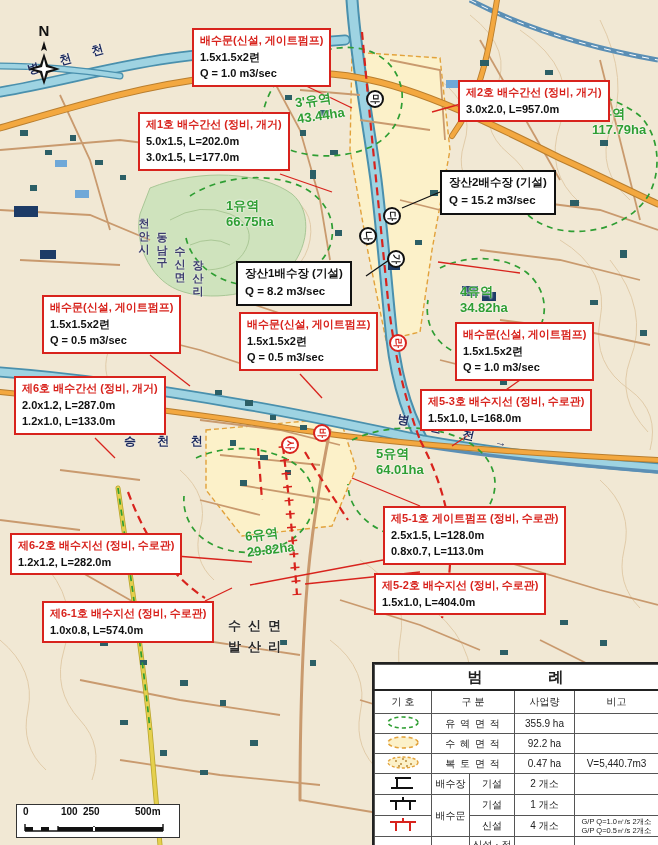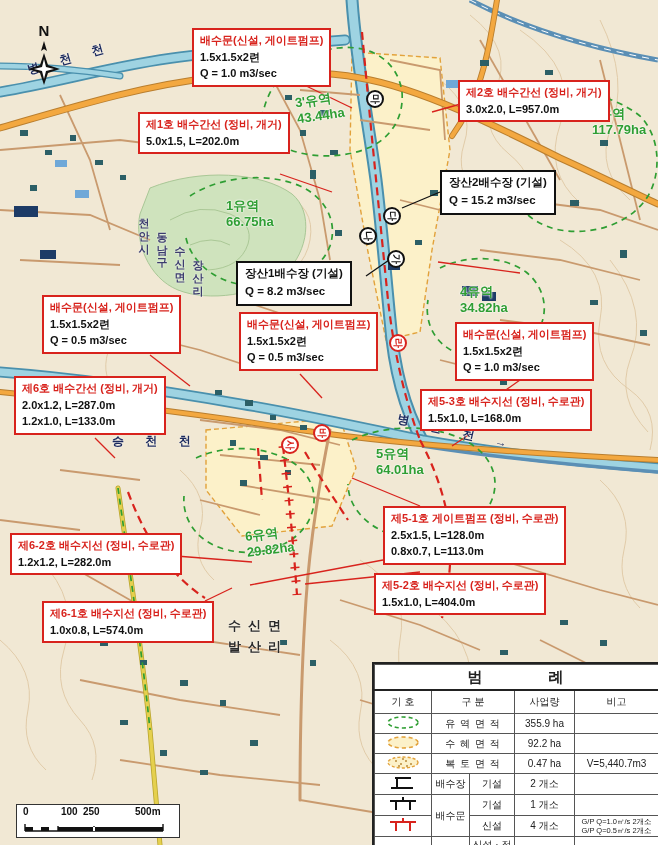--- a/index.html
+++ b/index.html
@@ -259,21 +259,21 @@
   <div class="compass">
     <div class="n">N</div>
     <svg width="40" height="46" viewBox="0 0 40 46">
       <path d="M20,2 L23,12 L20,10 L17,12 Z" fill="#111"></path>
       <polygon points="20,14 24,26 36,30 24,34 20,46 16,34 4,30 16,26" fill="#111"></polygon>
       <polygon points="20,20 22,28 30,30 22,32 20,40 18,32 10,30 18,28" fill="#fff"></polygon>
     </svg>
   </div>
 
   <div class="riverlbl" style="left:26px;top:50px;transform:rotate(-16deg);">병 천 천</div>
-  <div class="riverlbl" style="left:112px;top:433px;">승 천 천</div>
+  <div class="riverlbl" style="left:124px;top:433px;">승 천 천</div>
   <div class="riverlbl" style="left:396px;top:424px;transform:rotate(13deg);">병 천 천 →</div>
 
   <div class="adminv" style="left:136px;top:210px;">
     <span>천안시</span>
     <span>동남구</span>
     <span>수신면</span>
     <span>장산리</span>
   </div>
 
   <div class="placelbl" style="left:228px;top:616px;text-align:center;">
@@ -320,20 +320,21 @@
     <div>Q = 1.0 m3/sec</div>
   </div>
   <div class="callout" style="left:458px;top:48px;margin-top:32px;">
     <span class="t">제2호 배수간선 (정비, 개거)</span>
     <div>3.0x2.0, L=957.0m</div>
 
   </div>
   <div class="callout" style="left:138px;top:112px;">
     <span class="t">제1호 배수간선 (정비, 개거)</span>
     <div>5.0x1.5, L=202.0m</div>
+    <div>3.0x1.5, L=177.0m</div>
   </div>
   <div class="callout" style="left:42px;top:295px;">
     <span class="t">배수문(신설, 게이트펌프)</span>
     <div>1.5x1.5x2련</div>
     <div>Q = 0.5 m3/sec</div>
   </div>
   <div class="callout" style="left:239px;top:312px;">
     <span class="t">배수문(신설, 게이트펌프)</span>
     <div>1.5x1.5x2련</div>
     <div>Q = 0.5 m3/sec</div>

